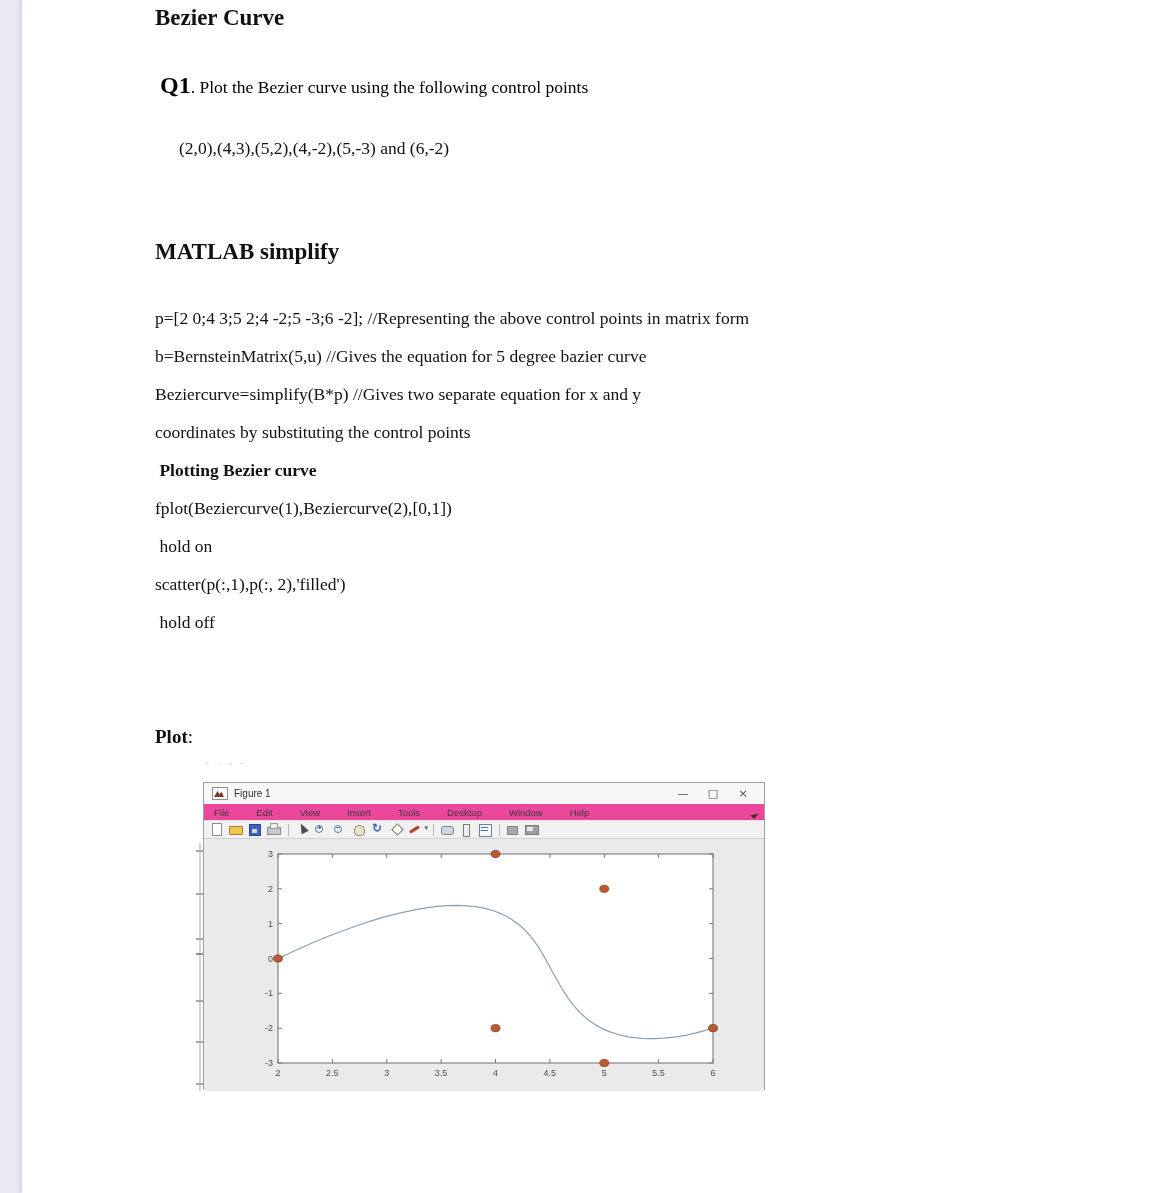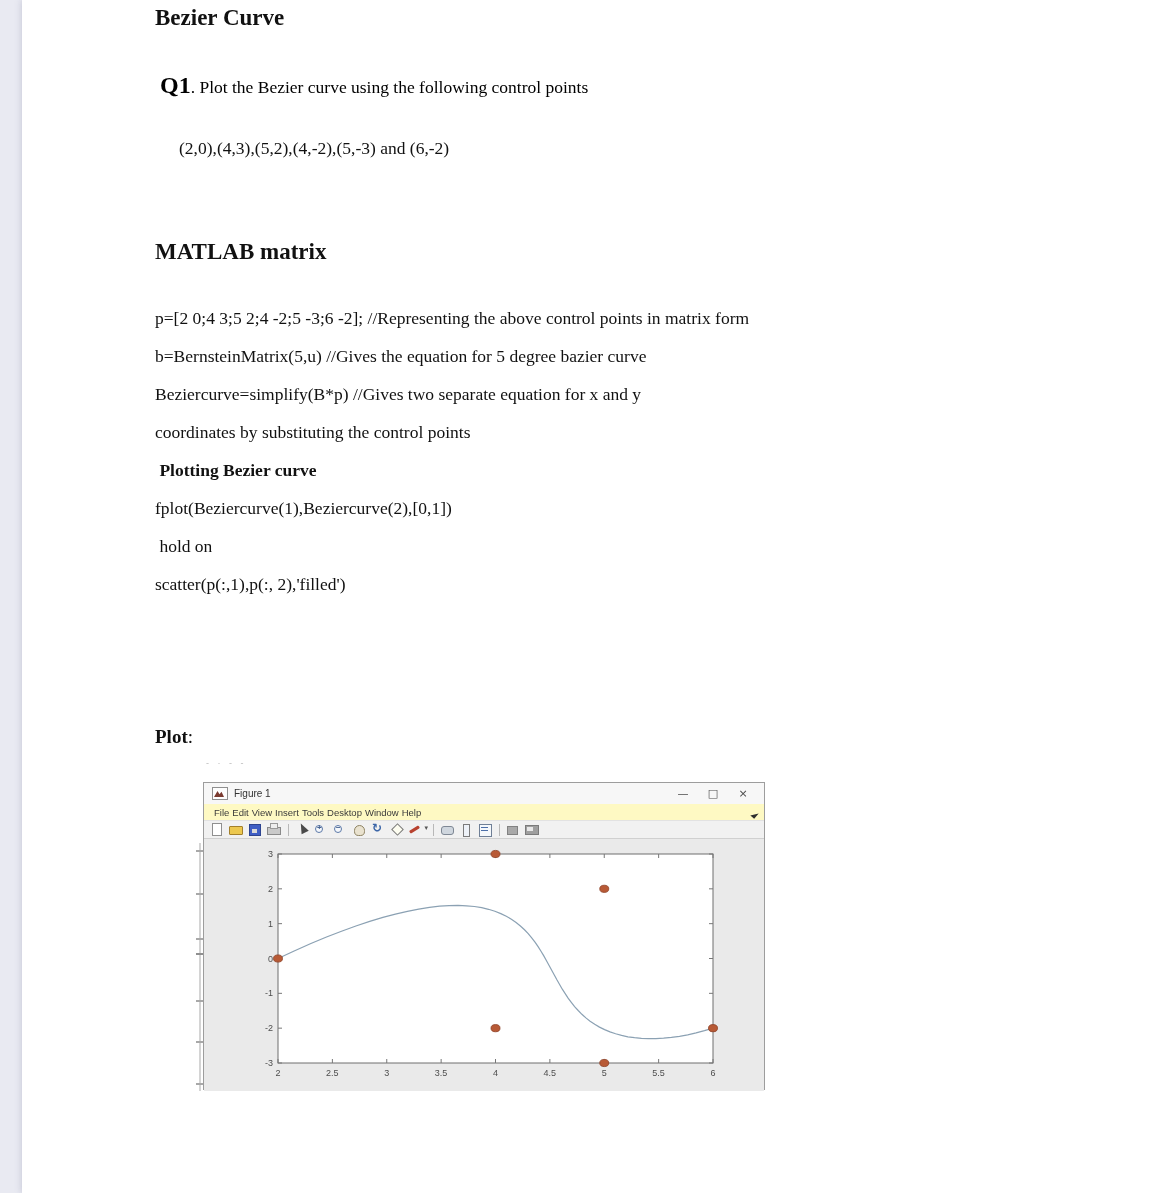--- a/index.html
+++ b/index.html
@@ -39,21 +39,21 @@
     background:#ececec;border:1px solid #9d9d9d;box-sizing:border-box;
     font-family:"Liberation Sans",sans-serif;
   }
   .title-bar{height:21px;background:#f7f7f7;display:flex;align-items:center;padding-left:8px;position:relative;}
   .fig-icon{width:14px;height:11px;background:#fdfdfd;border:1px solid #8f8f8f;position:relative;display:inline-block;}
   .fig-icon i{position:absolute;left:1px;top:2px;width:10px;height:7px;background:#7a3a30;
     clip-path:polygon(0 100%,35% 15%,55% 60%,75% 25%,100% 100%);}
   .fig-title{font-size:10px;color:#333;margin-left:6px;}
   .win-controls{position:absolute;right:6px;top:0;height:21px;display:flex;align-items:center;}
   .wc{width:30px;text-align:center;font-size:11px;color:#4c4c4c;font-family:"DejaVu Sans",sans-serif;}
-  .menu-bar{height:16px;background:#fef9c3;display:flex;align-items:center;gap:3px;
+  .menu-bar{height:16px;background:#ec4899;display:flex;align-items:center;gap:27px;
     padding-left:10px;position:relative;border-bottom:1px solid #e2e2e2;}
   .menu-item{font-size:9.5px;color:#3a3a3a;}
   .cursor-artifact{position:absolute;right:7px;top:7px;width:0;height:0;
     border-top:7px solid #2e2e2e;border-right:5px solid transparent;transform:rotate(-140deg);}
   .toolbar{height:17px;background:#f1f1f1;border-bottom:1px solid #d0d0d0;
     display:flex;align-items:center;padding-left:4px;}
   .tsep{width:1px;height:12px;background:#b8b8b8;margin:0 4px;display:inline-block;}
   .ti{width:17px;height:15px;display:inline-block;position:relative;margin:0 1px;}
   .ti-new-file::before{content:'';position:absolute;left:3px;top:1px;width:8px;height:11px;background:#fff;border:1px solid #8f8f8f;}
   .ti-open-file::before{content:'';position:absolute;left:1px;top:4px;width:12px;height:7px;background:#ecc84f;border:1px solid #a3802b;border-radius:1px;}
@@ -90,31 +90,32 @@
 <div class="page">
 
   <div class="doc-title">Bezier Curve</div>
 
   <div class="q1-line">
     <span class="q1-label">Q1</span><span class="q1-rest">. Plot the Bezier curve using the following control points</span>
   </div>
 
   <div class="points-line">(2,0),(4,3),(5,2),(4,-2),(5,-3) and (6,-2)</div>
 
-  <div class="program-heading">MATLAB matrix</div>
+  <div class="program-heading">MATLAB simplify</div>
 
   <div class="code-block">
       <div class="code-line">p=[2 0;4 3;5 2;4 -2;5 -3;6 -2]; //Representing the above control points in matrix form</div>
       <div class="code-line">b=BernsteinMatrix(5,u) //Gives the equation for 5 degree bazier curve</div>
       <div class="code-line">Beziercurve=simplify(B*p) //Gives two separate equation for x and y</div>
       <div class="code-line">coordinates by substituting the control points</div>
       <div class="code-line bold"> Plotting Bezier curve</div>
       <div class="code-line">fplot(Beziercurve(1),Beziercurve(2),[0,1])</div>
       <div class="code-line"> hold on</div>
       <div class="code-line">scatter(p(:,1),p(:, 2),'filled')</div>
+      <div class="code-line"> hold off</div>
     </div>
 
   <div class="plot-label">
     <span class="b">Plot</span><span>:</span>
   </div>
 
   <div class="clipped-marks">- · - -</div>
 
   <div class="ruler">
     <div class="line"></div>

